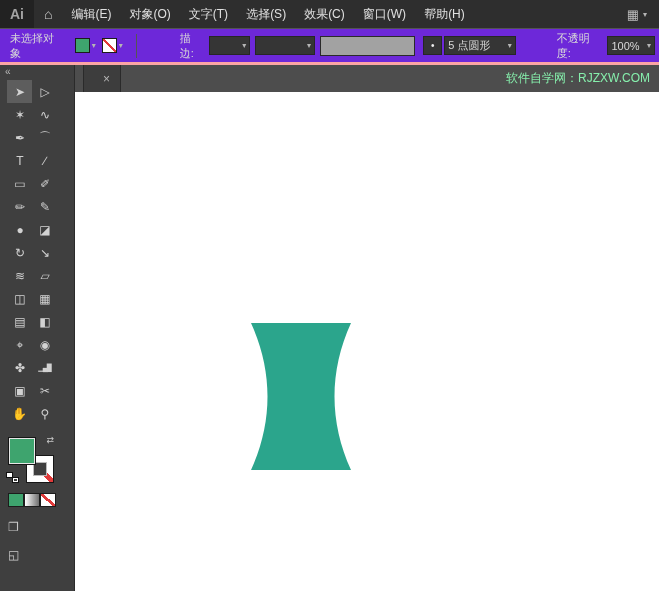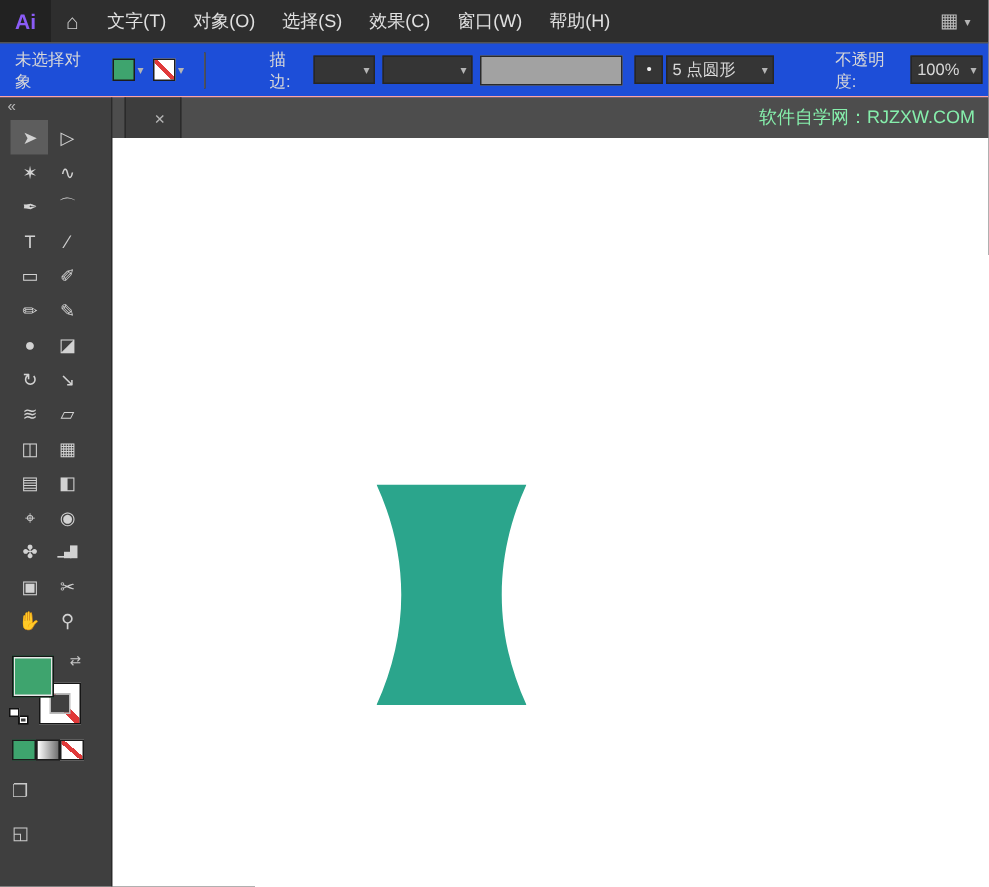--- a/index.html
+++ b/index.html
@@ -11,33 +11,33 @@
     user-select: none;
   }
 
   
   .menu-bar {
     height: 28px; background: #2e2e2e; color: #e0e0e0;
     display: flex; align-items: center; font-size: 12px; flex: 0 0 28px;
   }
   .logo {
     width: 34px; height: 28px; background: #222;
-    color: #8b5cf6; font-weight: bold; font-size: 14px;
+    color: #a3a3a3; font-weight: bold; font-size: 14px;
     display: flex; align-items: center; justify-content: center;
   }
   .home-btn { padding: 0 10px; font-size: 14px; color: #cfcfcf; }
   .menu-item { padding: 0 9px; line-height: 28px; cursor: default; }
   .mb-right { margin-left: auto; display: flex; align-items: center; gap: 4px; padding-right: 12px; color: #bbb; }
   .mb-right .grid { font-size: 13px; }
   .chev { font-size: 8px; color: #b5b5b5; }
 
   
   .control-bar {
-    height: 37px; flex: 0 0 37px; background: #1d4ed8;
-    border-top: 1px solid #535353; border-bottom: 1px solid #fca5a5;
+    height: 37px; flex: 0 0 37px; background: #6d28d9;
+    border-top: 1px solid #535353; border-bottom: 3px solid #fca5a5;
     display: flex; align-items: center; font-size: 11px; color: #d8d8d8;
   }
   .status-label { padding: 0 10px; min-width: 74px; }
   .chip-group { display: flex; align-items: center; gap: 2px; margin-right: 6px; }
   .chip { width: 15px; height: 15px; border: 1px solid #1c1c1c; }
   .chip.stroke-none {
     background:
       linear-gradient(to top right, transparent 43%, #e03a3a 43%, #e03a3a 57%, transparent 57%),
       #fff;
   }
@@ -129,22 +129,23 @@
 
   .canvas { flex: 1; background: #fff; position: relative; overflow: hidden; }
   .shape-svg { position: absolute; left: 176px; top: 231px; }
 </style>
 </head>
 <body>
 
 <div class="menu-bar">
   <div class="logo">Ai</div>
   <div class="home-btn">⌂</div>
+  <div class="menu-item">编辑(E)</div>
+  <div class="menu-item">对象(O)</div>
   <div class="menu-item">文字(T)</div>
-  <div class="menu-item">对象(O)</div>
   <div class="menu-item">选择(S)</div>
   <div class="menu-item">效果(C)</div>
   <div class="menu-item">窗口(W)</div>
   <div class="menu-item">帮助(H)</div>
   <div class="mb-right">
     <span class="grid">▦</span>
     <span class="chev">▾</span>
   </div>
 </div>
 

